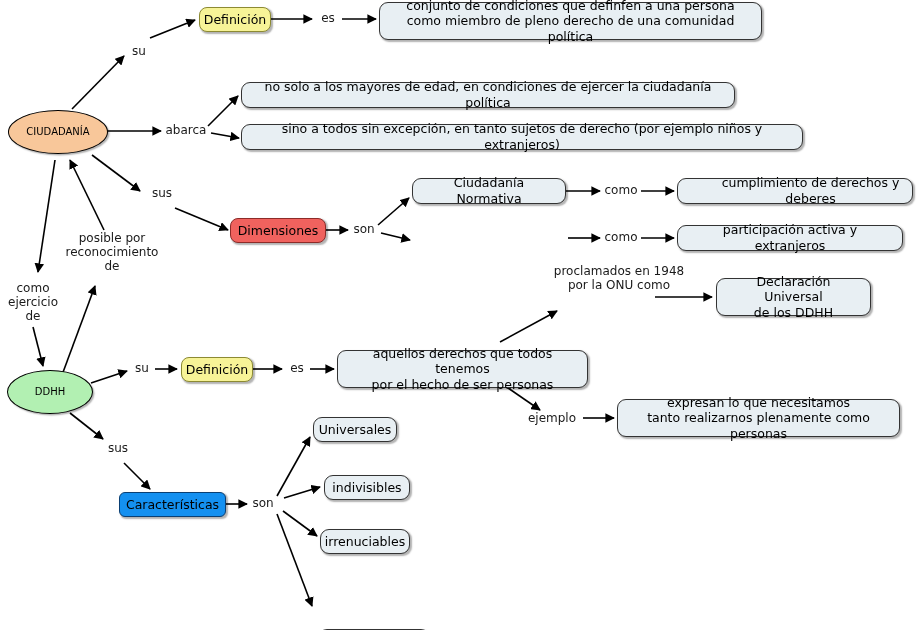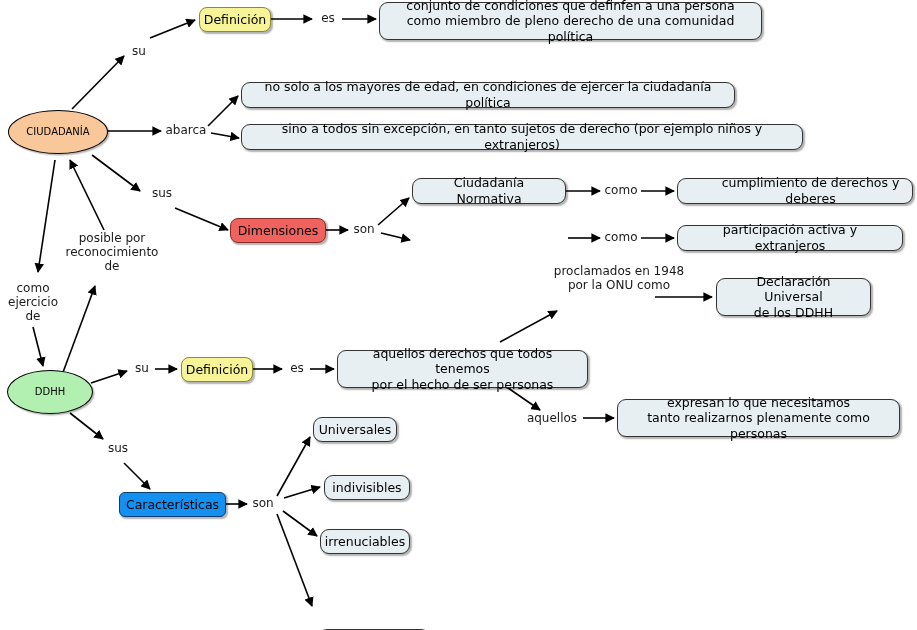--- a/index.html
+++ b/index.html
@@ -261,19 +261,19 @@
 reconocimiento
 de</span></div>
 
   <div class="linklabel" style="left:130px; top:361px; width:24px;"><span>su</span></div>
 
   <div class="linklabel" style="left:285px; top:361px; width:24px;"><span>es</span></div>
 
   <div class="linklabel" style="left:518px; top:264px; width:138px;margin-left:32px;"><span>proclamados en 1948
 por la ONU como</span></div>
 
-  <div class="linklabel" style="left:521px; top:411px; width:62px;"><span>aquellos</span></div>
+  <div class="linklabel" style="left:521px; top:411px; width:62px;"><span>ejemplo</span></div>
 
   <div class="linklabel" style="left:104px; top:441px; width:28px;"><span>sus</span></div>
 
   <div class="linklabel" style="left:249px; top:496px; width:28px;"><span>son</span></div>
 
 </div>
 
 </body></html>

